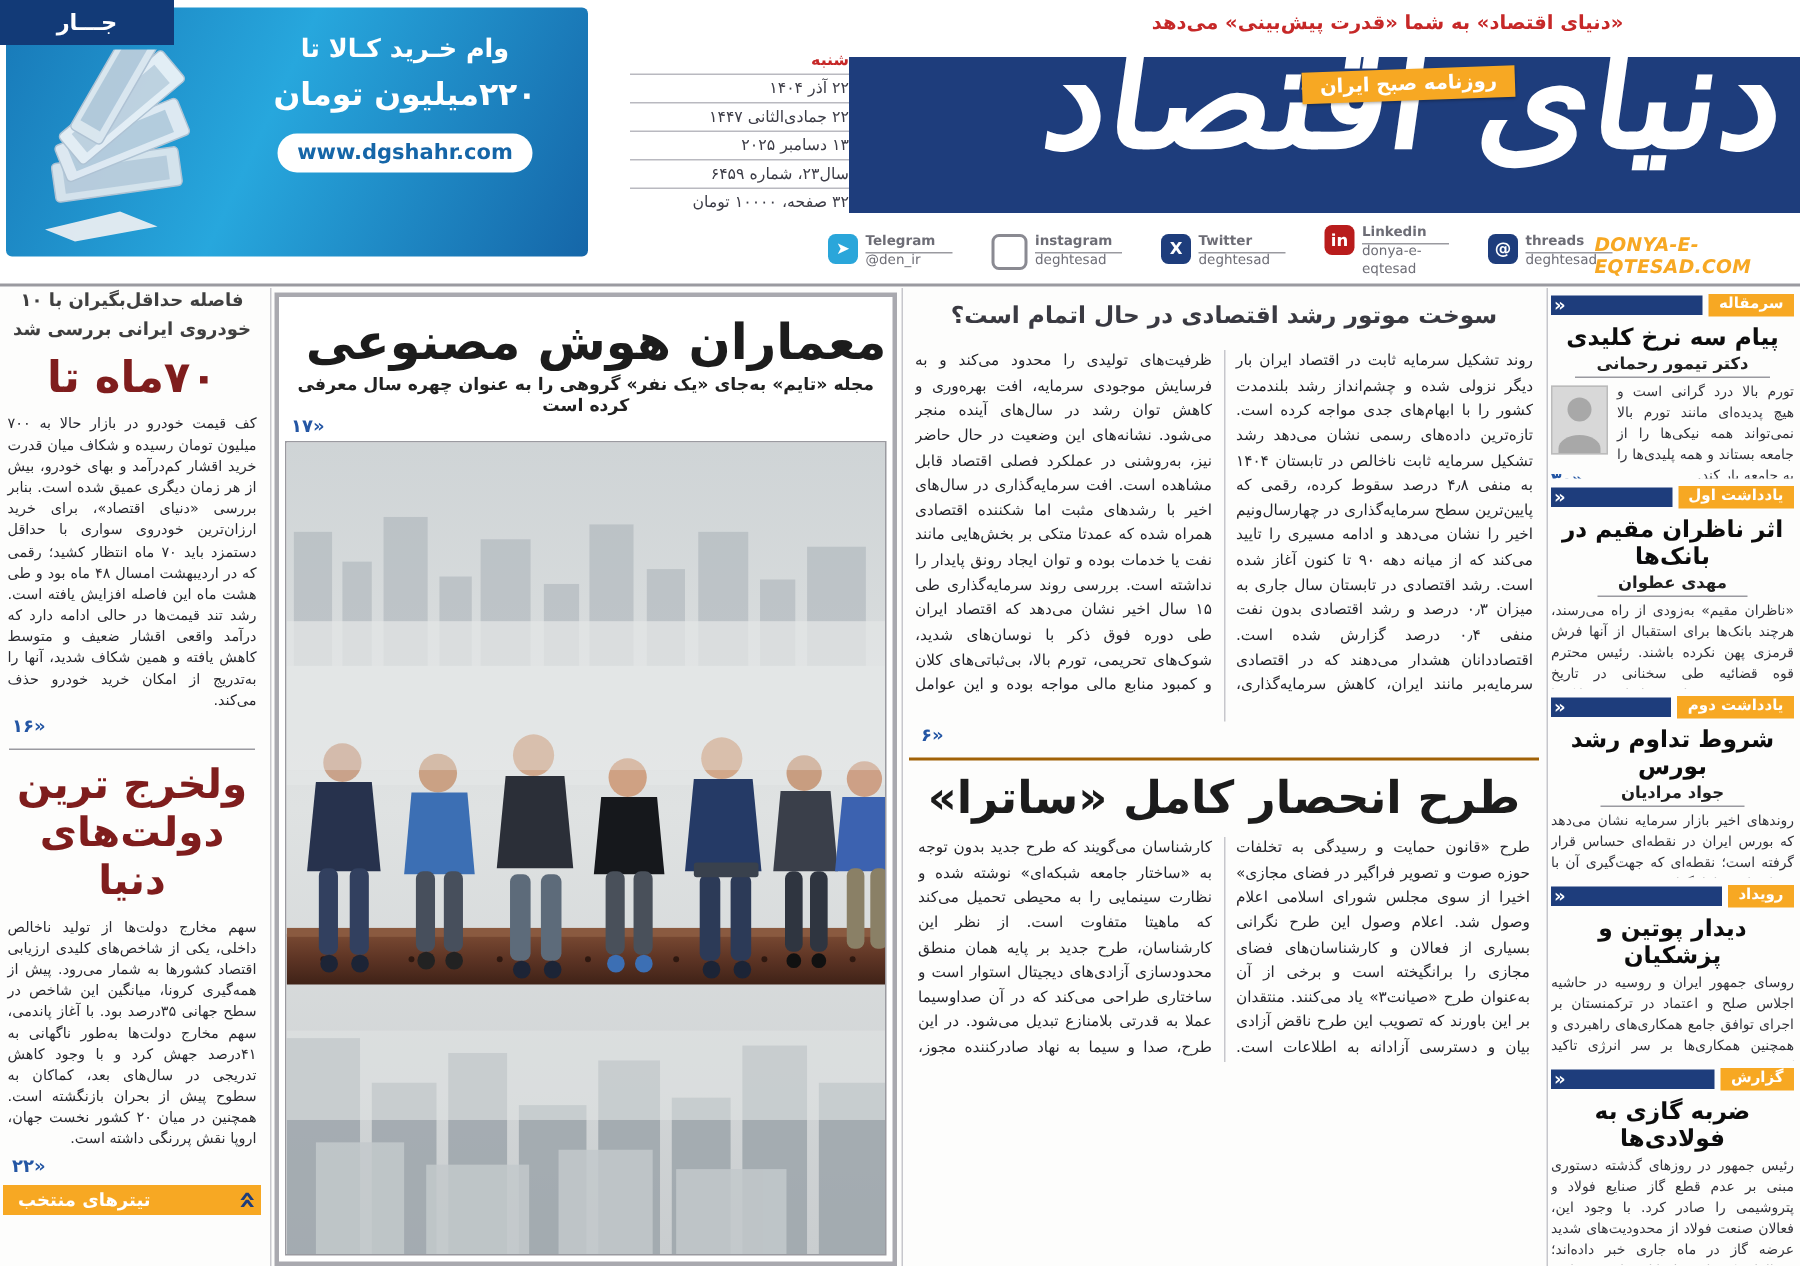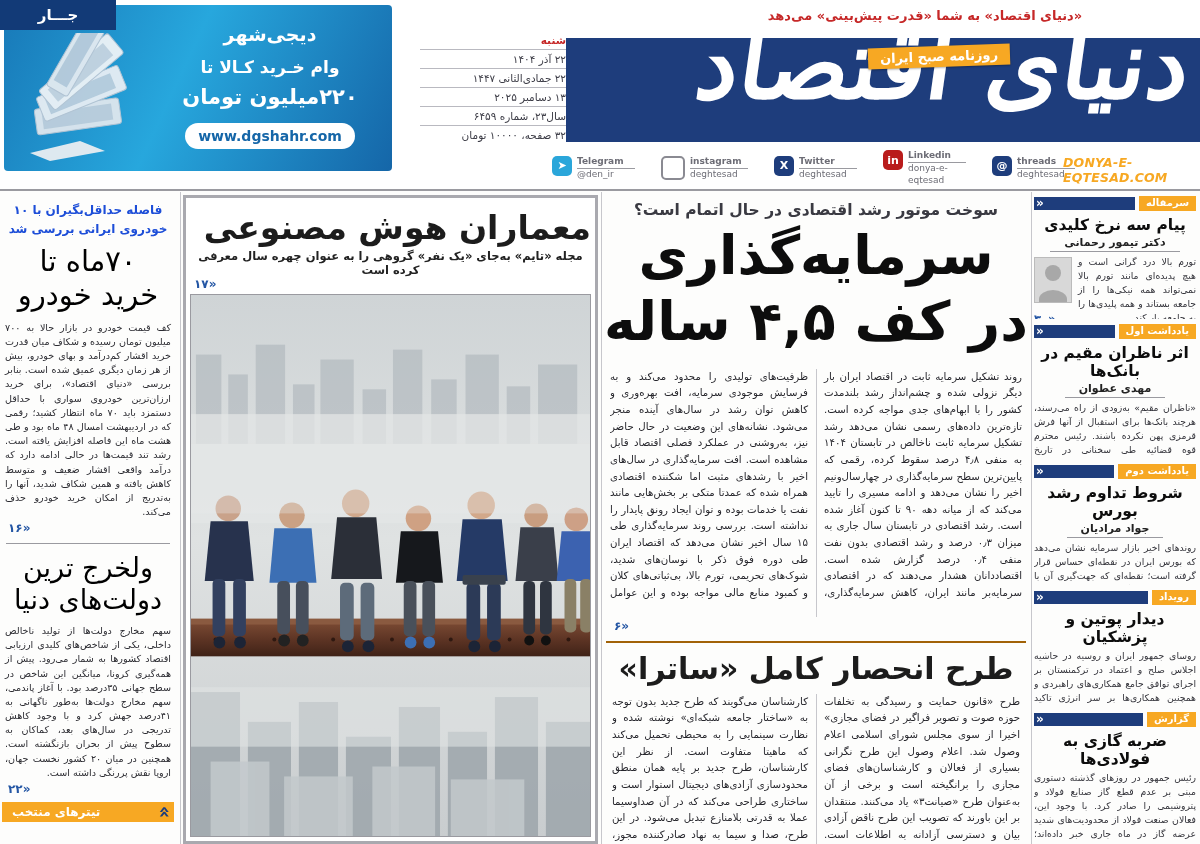--- a/index.html
+++ b/index.html
@@ -37,22 +37,22 @@
   .ic-x{background:#1e3d7c;}
   .ic-in{background:#b91c1c;font-size:10px;}
   .ic-th{background:#1e3d7c;border-radius:50%;}
   .soc .lbl{display:flex;flex-direction:column;font-size:9px;color:#6d6d76;line-height:1.25;}
   .soc .lbl .nm{font-weight:bold;border-bottom:1px solid #9a9aa0;padding-bottom:1px;min-width:58px;}
   .site{position:absolute;top:155px;left:1063px;color:#f7a823;font-weight:900;font-size:12.5px;font-style:italic;letter-spacing:.2px;}
   
   .vrule{position:absolute;top:192px;bottom:0;width:1px;background:#c7c7cc;}
   
   .leftcol{position:absolute;top:191px;left:0;width:176px;height:653px;direction:rtl;text-align:center;overflow:hidden;padding:0 2px;box-sizing:border-box;}
-  .kicker-sm{font-size:12px;font-weight:bold;color:#1d4ed8;line-height:1.55;margin-top:10px;}
-  .head-xl{font-size:29px;font-weight:400;line-height:1.18;color:#000000;margin:6px 0 8px;letter-spacing:-.5px;}
+  .kicker-sm{font-size:12px;font-weight:bold;color:#404040;line-height:1.55;}
+  .head-xl{font-size:29px;font-weight:700;line-height:1.18;color:#7f1d1d;margin:6px 0 8px;letter-spacing:-.5px;}
   .body-sm{font-size:9.6px;line-height:1.48;color:#2a2a30;text-align:justify;padding:0 3px;}
   .pgm{display:block;text-align:left;color:#2456a4;font-weight:900;font-size:12px;margin:2px 6px 0;}
   .lc-div{border-top:1px solid #9a9aa0;margin:8px 4px;}
   .picks-band{display:flex;align-items:center;background:#f7a823;height:20px;margin:6px 0 0;position:relative;}
   .picks-band .txt{color:#fff;font-weight:bold;font-size:12px;margin-right:auto;padding-left:10px;padding-right:8px;}
   .picks-band .chev{color:#1e3d7c;font-size:20px;font-weight:900;transform:rotate(-90deg);margin-right:4px;line-height:10px;}
   
   .photocol{position:absolute;top:195px;left:183px;width:415px;height:649px;border:3px solid #a9a9af;
       box-sizing:border-box;background:#fff;direction:rtl;}
   .ai-head{font-size:33px;font-weight:900;text-align:right;margin:10px 4px 2px;letter-spacing:-1px;}
@@ -112,21 +112,20 @@
               <rect x="30" y="28" width="90" height="26" rx="3" fill="#eef3f7" stroke="#b8c6d4"></rect>
               <rect x="38" y="33" width="72" height="16" fill="#9fb8cc" opacity=".5"></rect>
             </g>
           <g transform="rotate(-60 72 30)">
               <rect x="35" y="10" width="88" height="24" rx="3" fill="#e4ebf1" stroke="#b8c6d4"></rect>
               <rect x="43" y="14" width="70" height="15" fill="#8fb0c8" opacity=".5"></rect>
             </g>
         </g>
       </svg>
       <div class="ad-text">
-        <div class="ad-brand">دیجی‌شهر</div>
         <div class="ad-line1">وام خـرید کـالا تا</div>
         <div class="ad-line2">۲۲۰میلیون تومان</div>
         <div class="ad-url">www.dgshahr.com</div>
       </div>
     </div>
 
     <div class="dateblock">
       <div class="day">شنبه</div>
       <div class="row">۲۲ آذر ۱۴۰۴</div>
       <div class="row">۲۲ جمادی‌الثانی ۱۴۴۷</div>
@@ -182,21 +181,20 @@
   </div>
 
   <div class="vrule" style="left:180px"></div>
   <div class="vrule" style="left:601px"></div>
   <div class="vrule" style="left:1031px"></div>
 
   <div class="leftcol">
     <div class="kicker-sm">فاصله حداقل‌بگیران با ۱۰ خودروی ایرانی بررسی شد</div>
     <div class="head-xl">
       <span>۷۰ماه تا</span><br>
-      <span>خرید خودرو</span>
     </div>
     <div class="body-sm">کف قیمت خودرو در بازار حالا به ۷۰۰ میلیون تومان رسیده و شکاف میان قدرت خرید اقشار کم‌درآمد و بهای خودرو، بیش از هر زمان دیگری عمیق شده است. بنابر بررسی «دنیای اقتصاد»، برای خرید ارزان‌ترین خودروی سواری با حداقل دستمزد باید ۷۰ ماه انتظار کشید؛ رقمی که در اردیبهشت امسال ۴۸ ماه بود و طی هشت ماه این فاصله افزایش یافته است. رشد تند قیمت‌ها در حالی ادامه دارد که درآمد واقعی اقشار ضعیف و متوسط کاهش یافته و همین شکاف شدید، آنها را به‌تدریج از امکان خرید خودرو حذف می‌کند.</div>
     <span class="pgm">«۱۶</span>
     <div class="lc-div"></div>
     <div class="head-xl" style="font-size:27px">
       <span>ولخرج ترین</span><br>
       <span>دولت‌های دنیا</span>
     </div>
     <div class="body-sm">سهم مخارج دولت‌ها از تولید ناخالص داخلی، یکی از شاخص‌های کلیدی ارزیابی اقتصاد کشورها به شمار می‌رود. پیش از همه‌گیری کرونا، میانگین این شاخص در سطح جهانی ۳۵درصد بود. با آغاز پاندمی، سهم مخارج دولت‌ها به‌طور ناگهانی به ۴۱درصد جهش کرد و با وجود کاهش تدریجی در سال‌های بعد، کماکان به سطوح پیش از بحران بازنگشته است. همچنین در میان ۲۰ کشور نخست جهان، اروپا نقش پررنگی داشته است.</div>
     <span class="pgm">«۲۲</span>
@@ -330,24 +328,20 @@
               <rect x="397" y="286" width="12" height="54" rx="5" fill="#8a8066"></rect>
             </g>
         </g>
         <rect x="0" y="150" width="407" height="70" fill="#e8eaea" opacity=".35"></rect>
       </svg>
     </div>
   </div>
 
   <div class="maincol">
     <div class="main-kicker">سوخت موتور رشد اقتصادی در حال اتمام است؟</div>
-    <div class="main-head">
-      <span>سرمایه‌گذاری</span><br>
-      <span>در کف ۴,۵ ساله</span>
-    </div>
     <div class="main-body">روند تشکیل سرمایه ثابت در اقتصاد ایران بار دیگر نزولی شده و چشم‌انداز رشد بلندمدت کشور را با ابهام‌های جدی مواجه کرده است. تازه‌ترین داده‌های رسمی نشان می‌دهد رشد تشکیل سرمایه ثابت ناخالص در تابستان ۱۴۰۴ به منفی ۴٫۸ درصد سقوط کرده، رقمی که پایین‌ترین سطح سرمایه‌گذاری در چهارسال‌ونیم اخیر را نشان می‌دهد و ادامه مسیری را تایید می‌کند که از میانه دهه ۹۰ تا کنون آغاز شده است. رشد اقتصادی در تابستان سال جاری به میزان ۰٫۳ درصد و رشد اقتصادی بدون نفت منفی ۰٫۴ درصد گزارش شده است. اقتصاددانان هشدار می‌دهند که در اقتصادی سرمایه‌بر مانند ایران، کاهش سرمایه‌گذاری، ظرفیت‌های تولیدی را محدود می‌کند و به فرسایش موجودی سرمایه، افت بهره‌وری و کاهش توان رشد در سال‌های آینده منجر می‌شود. نشانه‌های این وضعیت در حال حاضر نیز، به‌روشنی در عملکرد فصلی اقتصاد قابل مشاهده است. افت سرمایه‌گذاری در سال‌های اخیر با رشدهای مثبت اما شکننده اقتصادی همراه شده که عمدتا متکی بر بخش‌هایی مانند نفت یا خدمات بوده و توان ایجاد رونق پایدار را نداشته است. بررسی روند سرمایه‌گذاری طی ۱۵ سال اخیر نشان می‌دهد که اقتصاد ایران طی دوره فوق ذکر با نوسان‌های شدید، شوک‌های تحریمی، تورم بالا، بی‌ثباتی‌های کلان و کمبود منابع مالی مواجه بوده و این عوامل به‌صورت همزمان موتور سرمایه‌گذاری را تضعیف کرده‌اند. کاهش تدریجی دسترسی به منابع مالی داخلی و خارجی، محدودیت شدید نظام بانکی و افزایش ریسک‌های ژئوپلیتیک بر عمق این معضل اقتصادی افزوده است. در چنین شرایطی، تحقق رشد ۸درصدی هدف‌گذاری شده در برنامه هفتم توسعه، بسیار دور از واقعیت به نظر می‌رسد. ادامه این روند می‌تواند مسیر توسعه کشور را با چالش‌های بزرگ‌تری روبه‌رو کند، مگر آنکه مجموعه‌ای از اصلاحات هماهنگ شامل آزادسازی اقتصادی، بهبود فضای کسب‌وکار، رفع ریسک‌های سیاست خارجی و اصلاح ناترازی‌های بانکی و بودجه‌ای در دستور کار قرار گیرد؛ تصمیماتی که آینده رشد اقتصادی ایران و رفاه خانوارها به آنها گره خورده است.</div>
     <div class="main-pgm">«۶</div>
     <div class="satra">
       <div class="satra-head">طرح انحصار کامل «ساترا»</div>
       <div class="satra-body">طرح «قانون حمایت و رسیدگی به تخلفات حوزه صوت و تصویر فراگیر در فضای مجازی» اخیرا از سوی مجلس شورای اسلامی اعلام وصول شد. اعلام وصول این طرح نگرانی بسیاری از فعالان و کارشناسان‌های فضای مجازی را برانگیخته است و برخی از آن به‌عنوان طرح «صیانت۳» یاد می‌کنند. منتقدان بر این باورند که تصویب این طرح ناقض آزادی بیان و دسترسی آزادانه به اطلاعات است. کارشناسان می‌گویند که طرح جدید بدون توجه به «ساختار جامعه شبکه‌ای» نوشته شده و نظارت سینمایی را به محیطی تحمیل می‌کند که ماهیتا متفاوت است. از نظر این کارشناسان، طرح جدید بر پایه همان منطق محدودسازی آزادی‌های دیجیتال استوار است و ساختاری طراحی می‌کند که در آن صداوسیما عملا به قدرتی بلامنازع تبدیل می‌شود. در این طرح، صدا و سیما به نهاد صادرکننده مجوز، ناظر محتوا و تصمیم‌گیر در تخلفات تبدیل می‌شود. همچنین یکی از ایراداتی که کارشناسان و حقوقدانان به این طرح گرفته‌اند به تعریف مبهم «رسانه» بازمی‌گردد.</div>
 
     </div>
   </div>
 
   <div class="sidebar">

